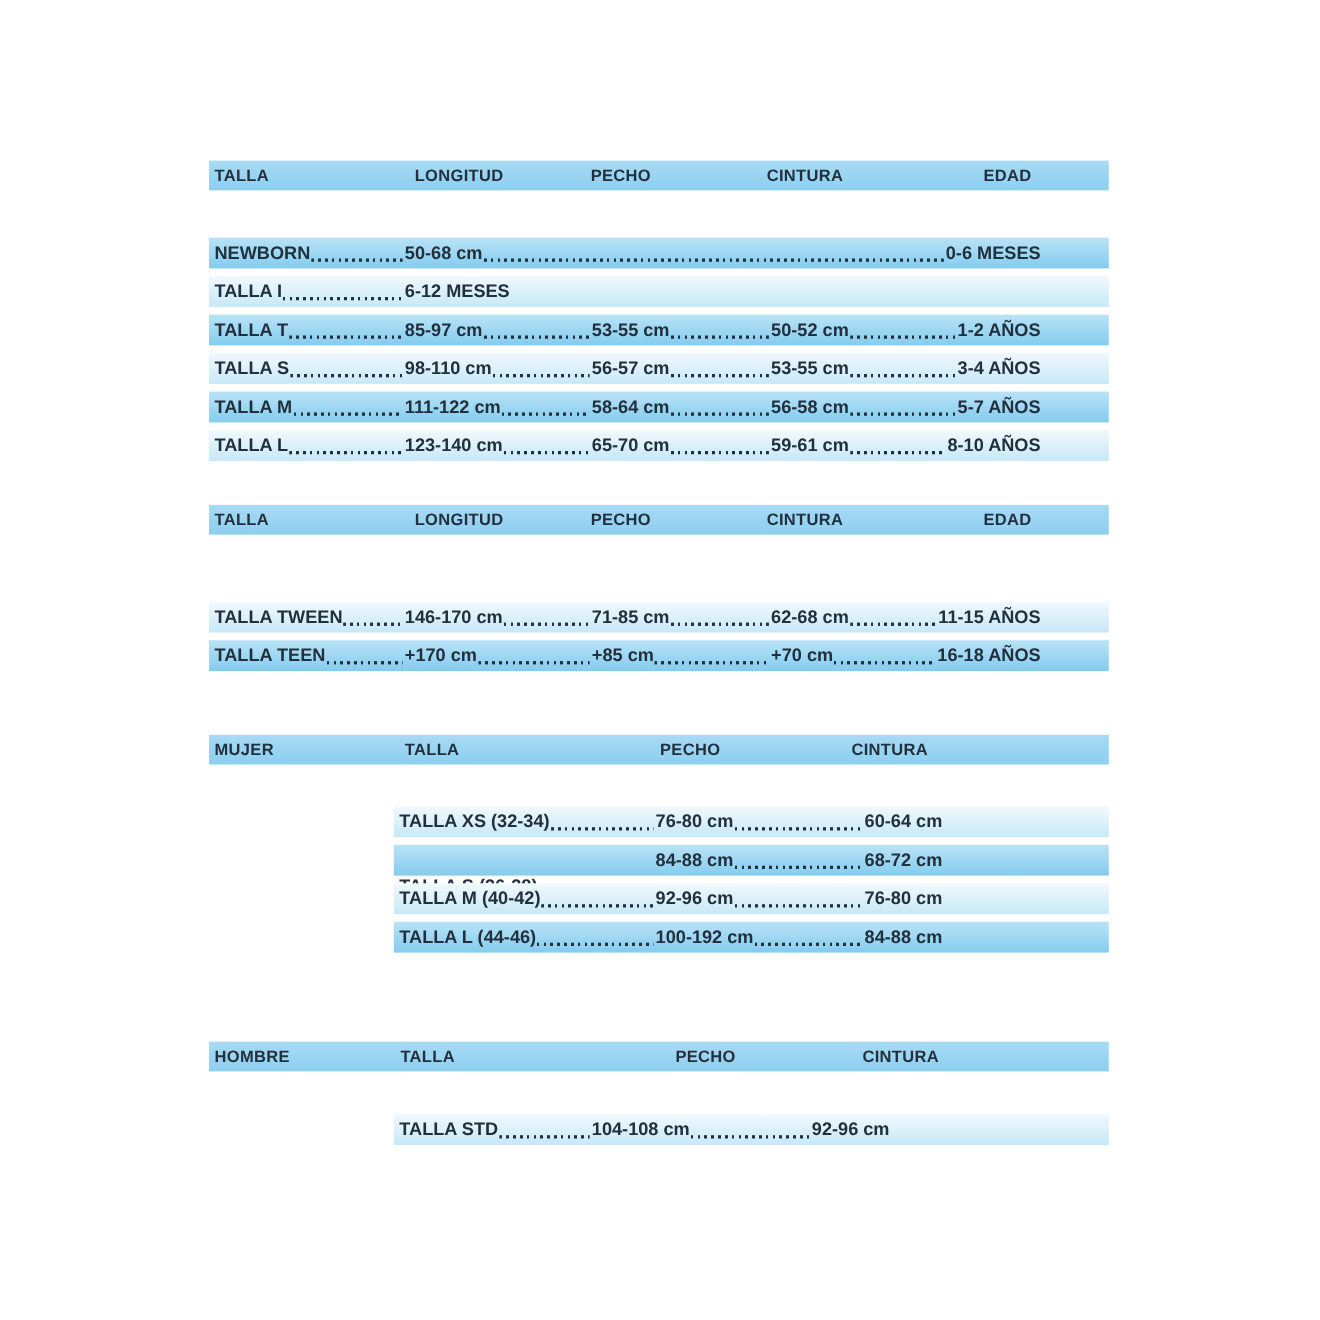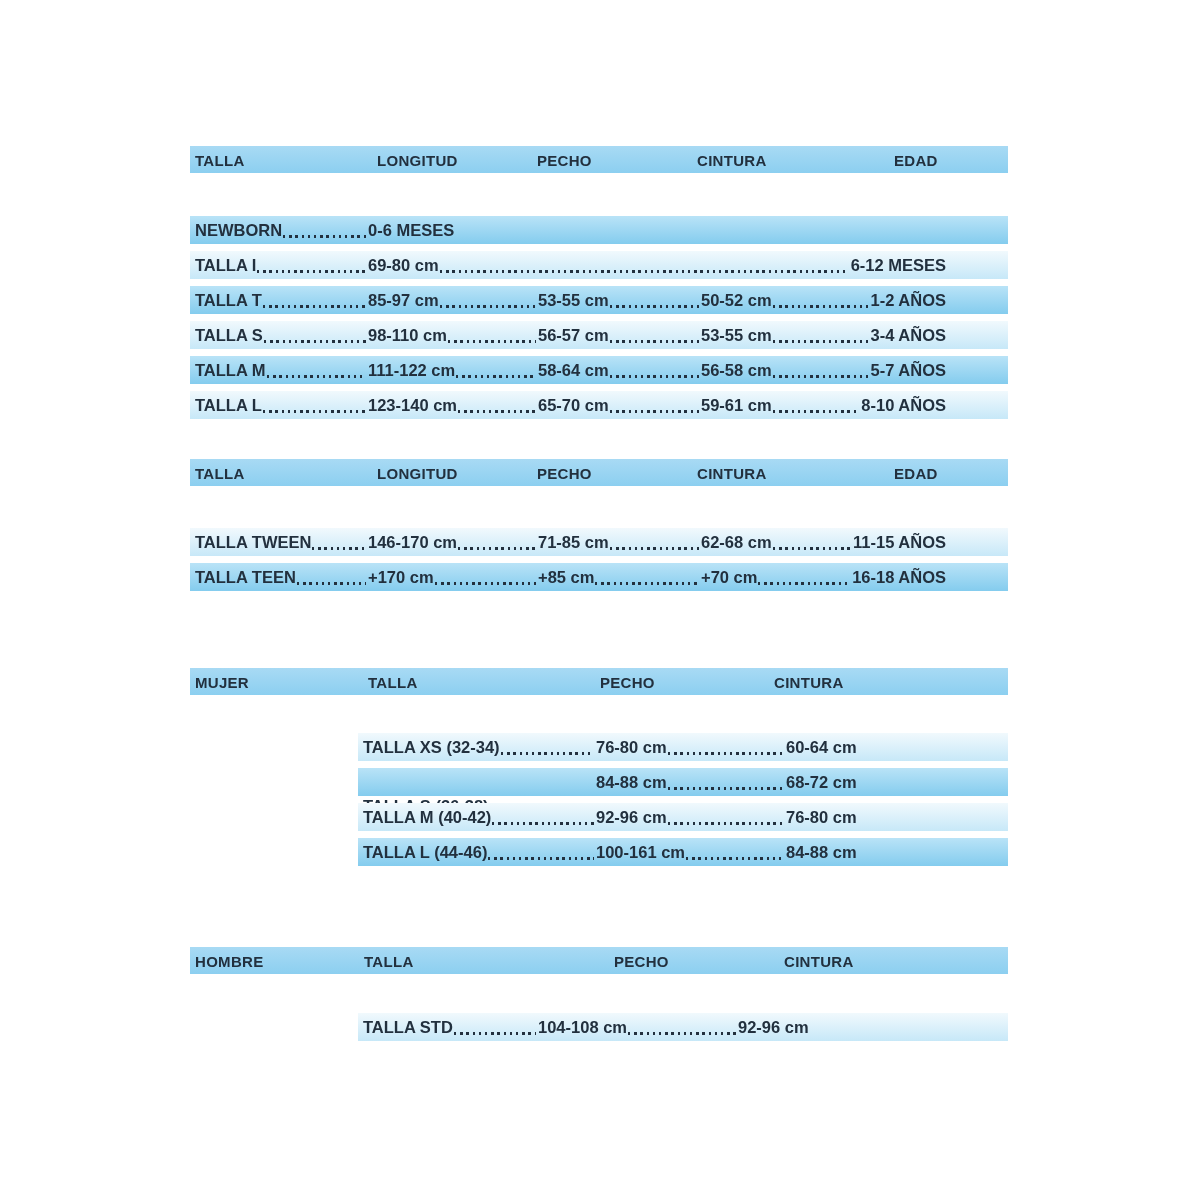--- a/index.html
+++ b/index.html
@@ -25,21 +25,21 @@
   .header-bar{
     position:relative;height:27px;
     background:linear-gradient(180deg,var(--header-top),var(--header-bottom));
   }
   .header-bar span{
     position:absolute;top:50%;transform:translateY(-50%);
     font-size:15px;font-weight:bold;letter-spacing:.3px;white-space:nowrap;
   }
   .rows{display:flex;flex-direction:column;gap:7px;}
   #sec-kids .rows{margin-top:43px;}
-  #sec-tween .rows{margin-top:42px;}
+  #sec-tween .rows{margin-top:61px;}
   #sec-mujer .rows{margin-top:38px;}
   #sec-hombre .rows{margin-top:39px;}
   .row{
     height:28px;display:flex;align-items:center;
     padding:0 62px 0 5px;font-size:16.5px;font-weight:bold;line-height:1;
   }
   .row.dark{background:linear-gradient(180deg,var(--row-dark-top),var(--row-dark-bottom));align-items:center;}
   .row.light{background:linear-gradient(180deg,var(--row-light-top),var(--row-light-bottom));}
   .row.indented{margin-left:168px;padding-right:12px;}
   .cell{display:flex;align-items:center;height:100%;min-width:0;}
@@ -63,29 +63,29 @@
         <span style="left: 347px;">PECHO</span>
         <span style="left: 507px;">CINTURA</span>
         <span style="left: 704px;">EDAD</span>
       </div>
     <div class="rows">
         <div class="row dark">
           <div class="cell" style="width: 173px;">
             <span class="t">NEWBORN</span>
             <span class="dots"></span>
           </div>
+          <div class="cell grow">
+            <span class="t">50-68 cm</span>
+            <span class="dots"></span>
+          </div>
           <span class="t">0-6 MESES</span>
         </div>
         <div class="row light">
           <div class="cell" style="width: 173px;">
             <span class="t">TALLA I</span>
-            <span class="dots"></span>
-          </div>
-          <div class="cell grow">
-            <span class="t">69-80 cm</span>
             <span class="dots"></span>
           </div>
           <span class="t">6-12 MESES</span>
         </div>
         <div class="row dark">
           <div class="cell" style="width: 173px;">
             <span class="t">TALLA T</span>
             <span class="dots"></span>
           </div>
           <div class="cell" style="width: 170px;">
@@ -253,21 +253,21 @@
           </div>
           <span class="t">76-80 cm</span>
           <span class="spacer"></span>
         </div>
         <div class="row dark indented">
           <div class="cell" style="width: 233px;">
             <span class="t">TALLA L (44-46)</span>
             <span class="dots"></span>
           </div>
           <div class="cell" style="width: 190px;">
-            <span class="t">100-161 cm</span>
+            <span class="t">100-192 cm</span>
             <span class="dots"></span>
           </div>
           <span class="t">84-88 cm</span>
           <span class="spacer"></span>
         </div>
       </div>
   </section>
   <section class="size-table" id="sec-hombre">
     <div class="header-bar">
         <span style="left: 5px;">HOMBRE</span>

